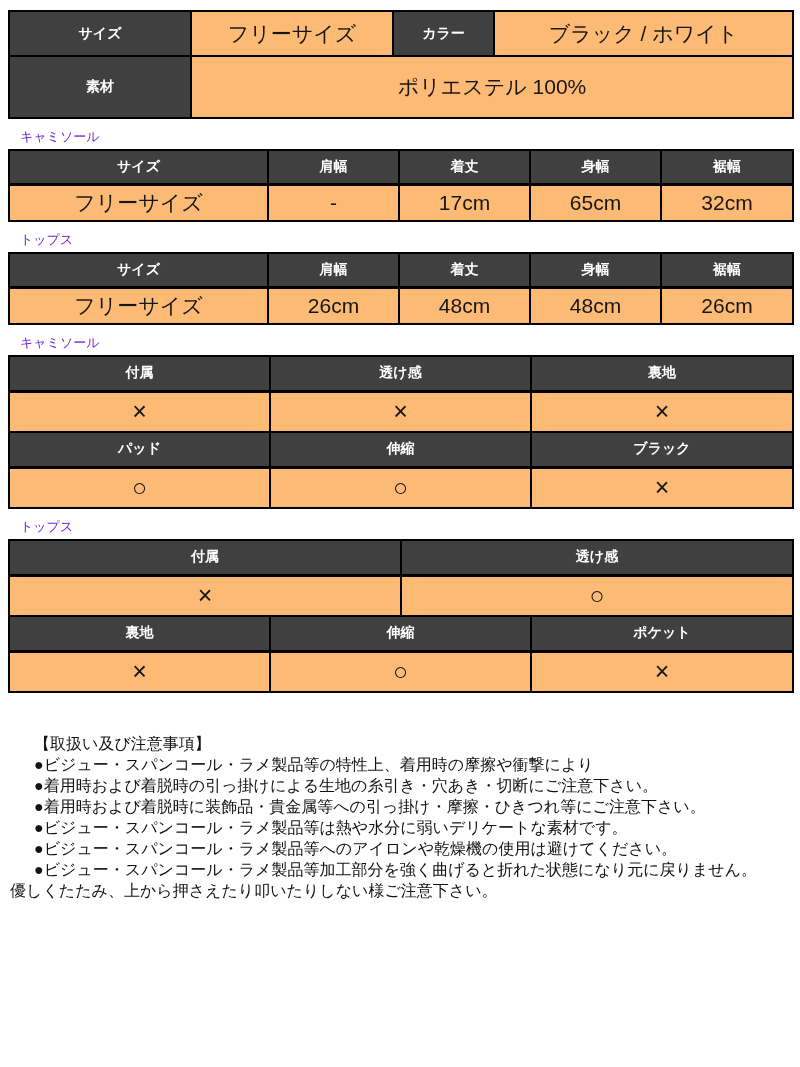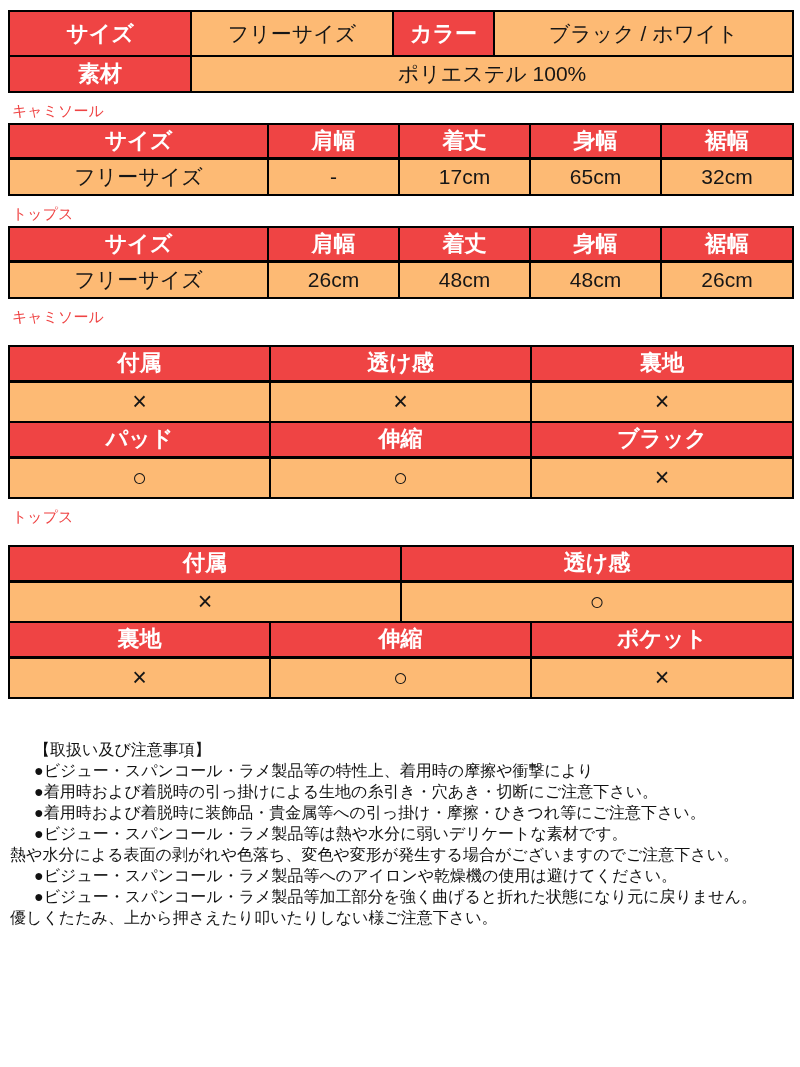--- a/index.html
+++ b/index.html
@@ -8,42 +8,42 @@
     width: 800px; height: 1067px;
     background: #ffffff;
     color: #111111;
     font-family: "Liberation Sans", "DejaVu Sans", sans-serif;
   }
   .page { padding: 10px 8px 0 8px; }
 
   table { border-collapse: collapse; table-layout: fixed; width: 784px; }
   td { border: 2px solid #000000; text-align: center; vertical-align: middle; overflow: hidden; padding: 0; }
 
-  .hd  { background: #ef4444; color: #ffffff; font-weight: bold; font-size: 22px; }
+  .hd  { background: #404040; color: #ffffff; font-weight: bold; font-size: 14px; }
   .val { background: #fdba74; color: #161616; font-size: 21px; }
   .sym { font-size: 25px; font-weight: normal; }
 
   
   .spec tr.r1 td { height: 45px; }
-  .spec tr.r2 td { height: 36px; }
+  .spec tr.r2 td { height: 62px; }
 
   
   .measure { margin-top: 2px; }
   .measure tr.h td { height: 34px; border-bottom-width: 3px; }
   .measure tr.d td { height: 37px; }
 
   
-  .feature { margin-top: 18px; }
+  .feature { margin-top: 2px; }
   .feature tr.h td { height: 35px; border-bottom-width: 3px; }
   .feature tr.d td { height: 41px; }
 
   .section-label {
-    font-size: 15px;
-    color: #ef4444;
-    margin: 8px 0 1px 4px;
+    font-size: 13px;
+    color: #6d28d9;
+    margin: 8px 0 1px 12px;
     line-height: 20px;
   }
 
   .notes { margin-top: 40px; font-size: 16px; line-height: 21px; color: #111111; }
   .note-line { white-space: nowrap; }
   .note-indent { padding-left: 26px; }
   .note-flush  { padding-left: 2px; }
 </style>
 </head>
 <body>
@@ -187,19 +187,18 @@
     </tr>
   </tbody>
     </table>
 
   <div class="notes">
     <div class="note-line note-indent">【取扱い及び注意事項】</div>
     <div class="note-line note-indent">●ビジュー・スパンコール・ラメ製品等の特性上、着用時の摩擦や衝撃により</div>
     <div class="note-line note-indent">●着用時および着脱時の引っ掛けによる生地の糸引き・穴あき・切断にご注意下さい。</div>
     <div class="note-line note-indent">●着用時および着脱時に装飾品・貴金属等への引っ掛け・摩擦・ひきつれ等にご注意下さい。</div>
     <div class="note-line note-indent">●ビジュー・スパンコール・ラメ製品等は熱や水分に弱いデリケートな素材です。</div>
-    <div class="note-line note-flush">熱や水分による表面の剥がれや色落ち、変色や変形が発生する場合がございますのでご注意下さい。</div>
     <div class="note-line note-indent">●ビジュー・スパンコール・ラメ製品等へのアイロンや乾燥機の使用は避けてください。</div>
     <div class="note-line note-indent">●ビジュー・スパンコール・ラメ製品等加工部分を強く曲げると折れた状態になり元に戻りません。</div>
     <div class="note-line note-flush">優しくたたみ、上から押さえたり叩いたりしない様ご注意下さい。</div>
   </div>
 
 </div>
 
 </body></html>

